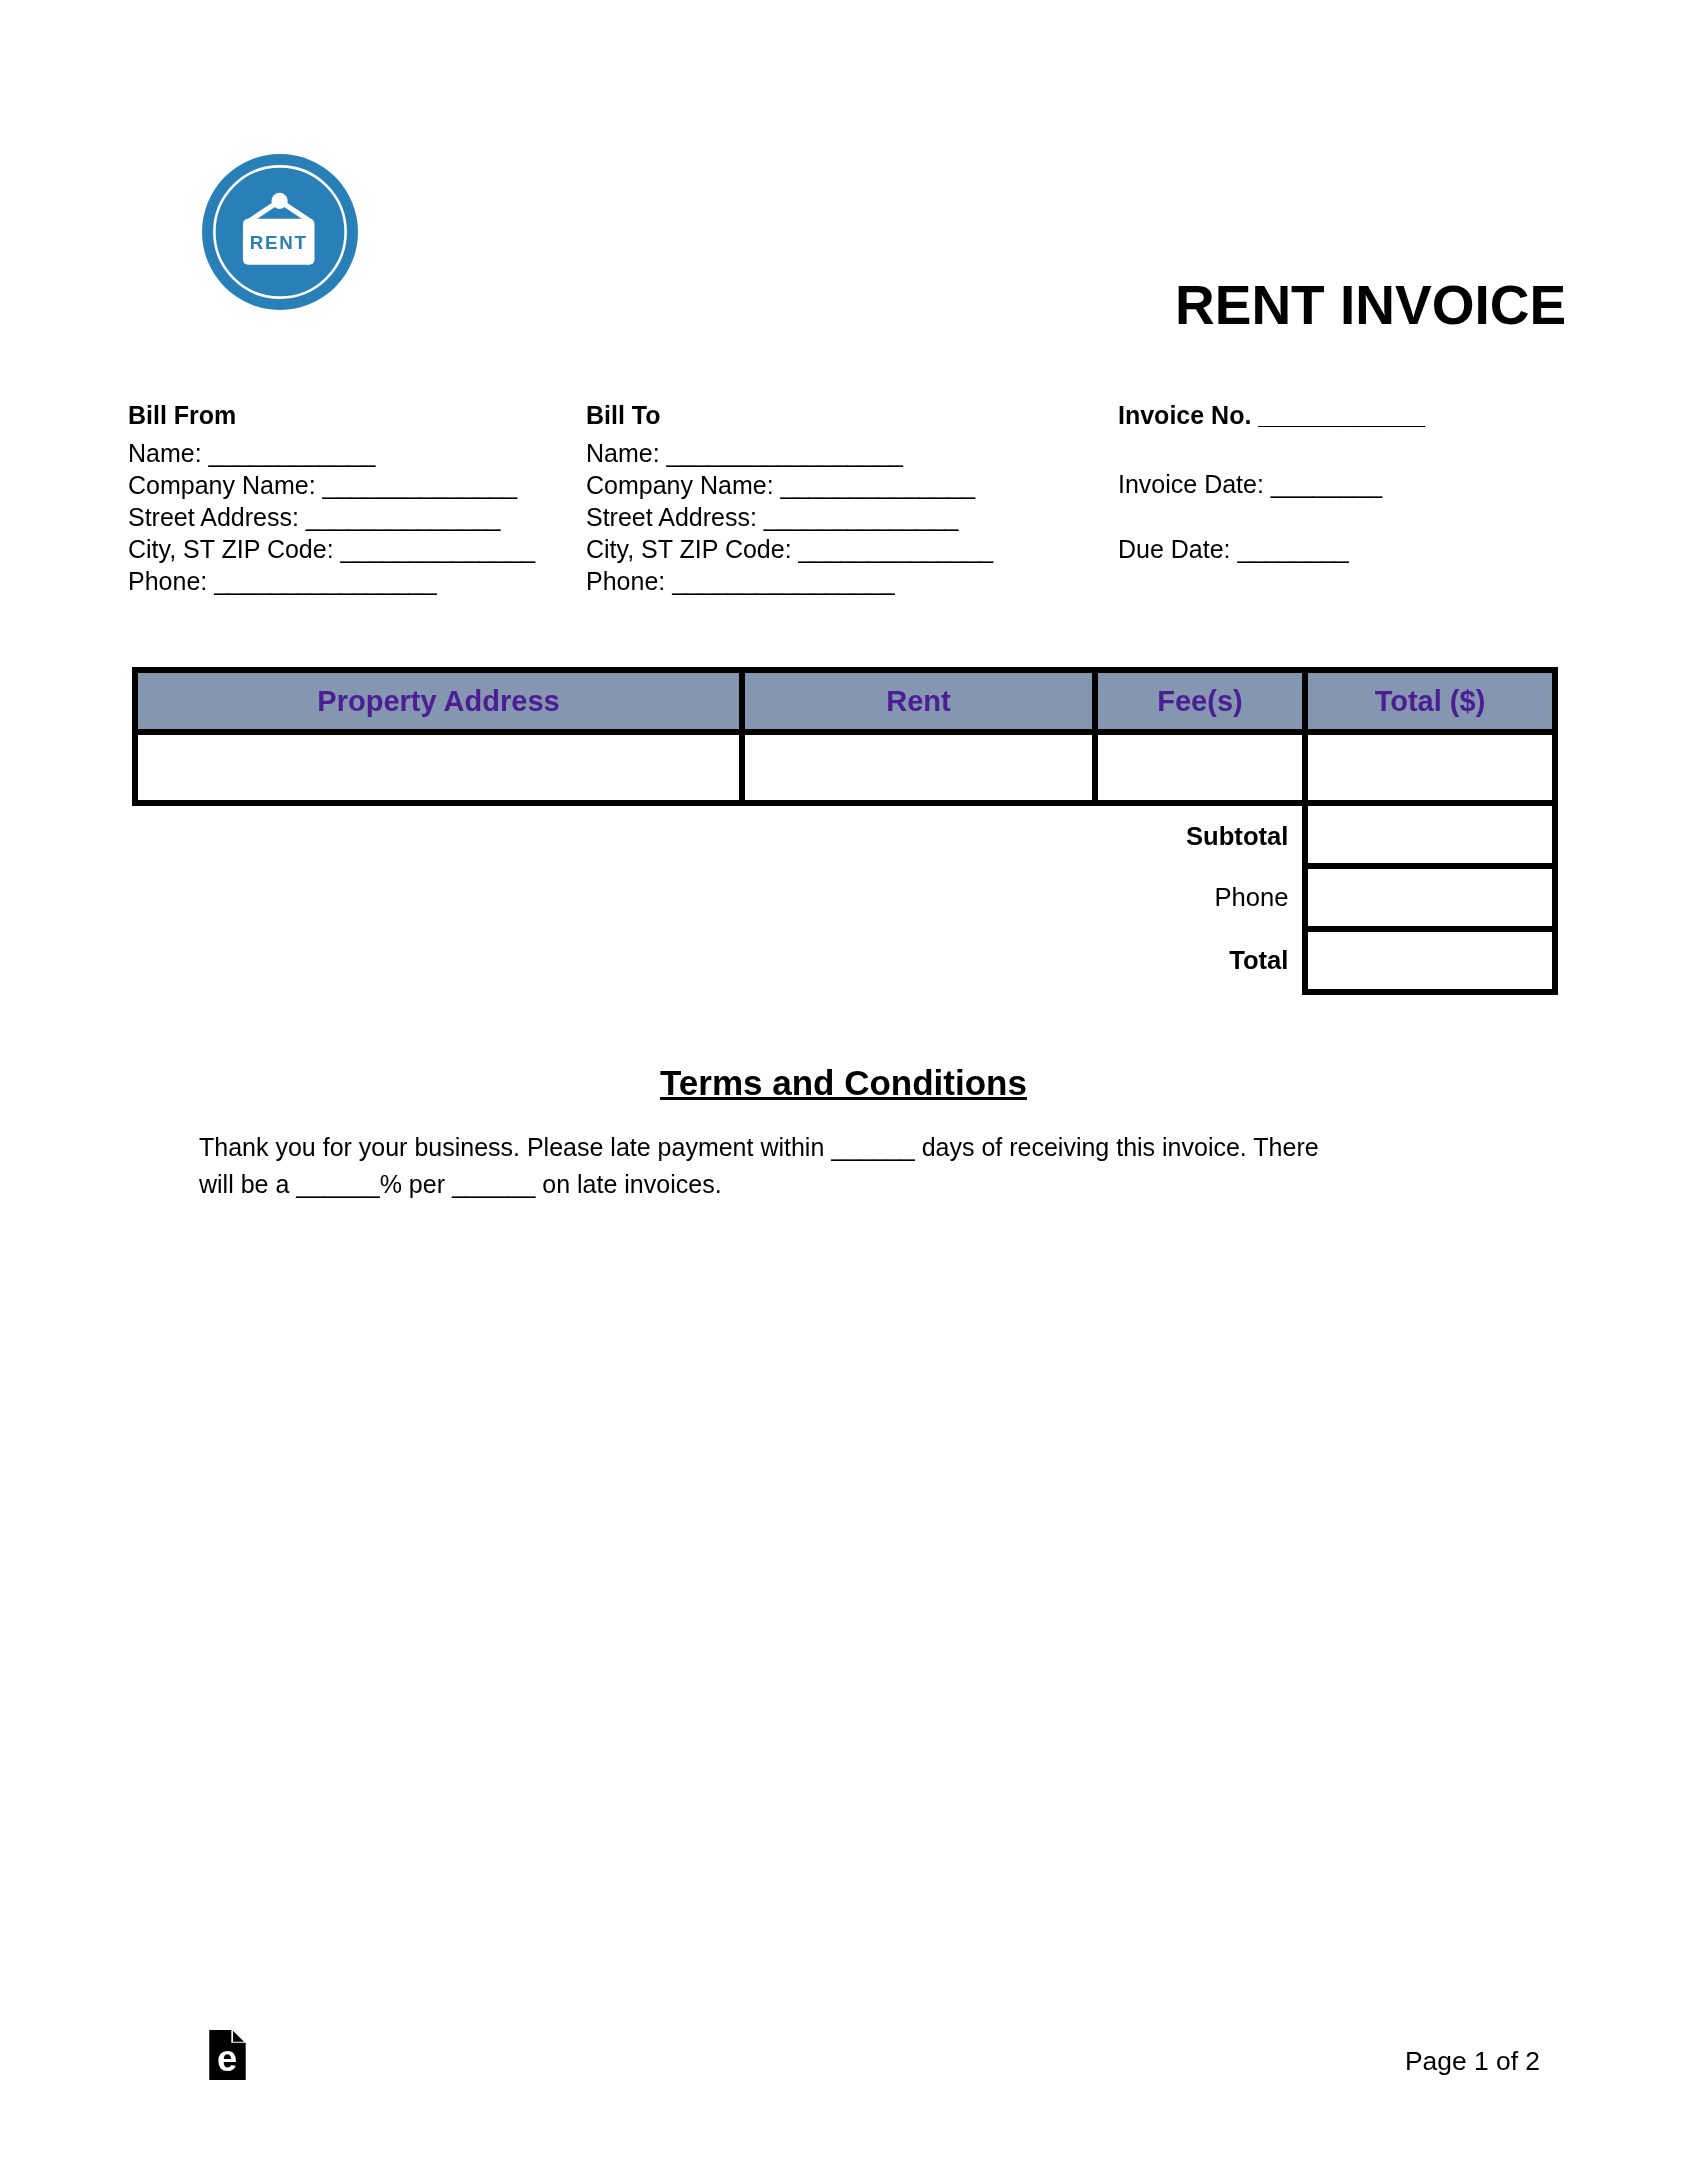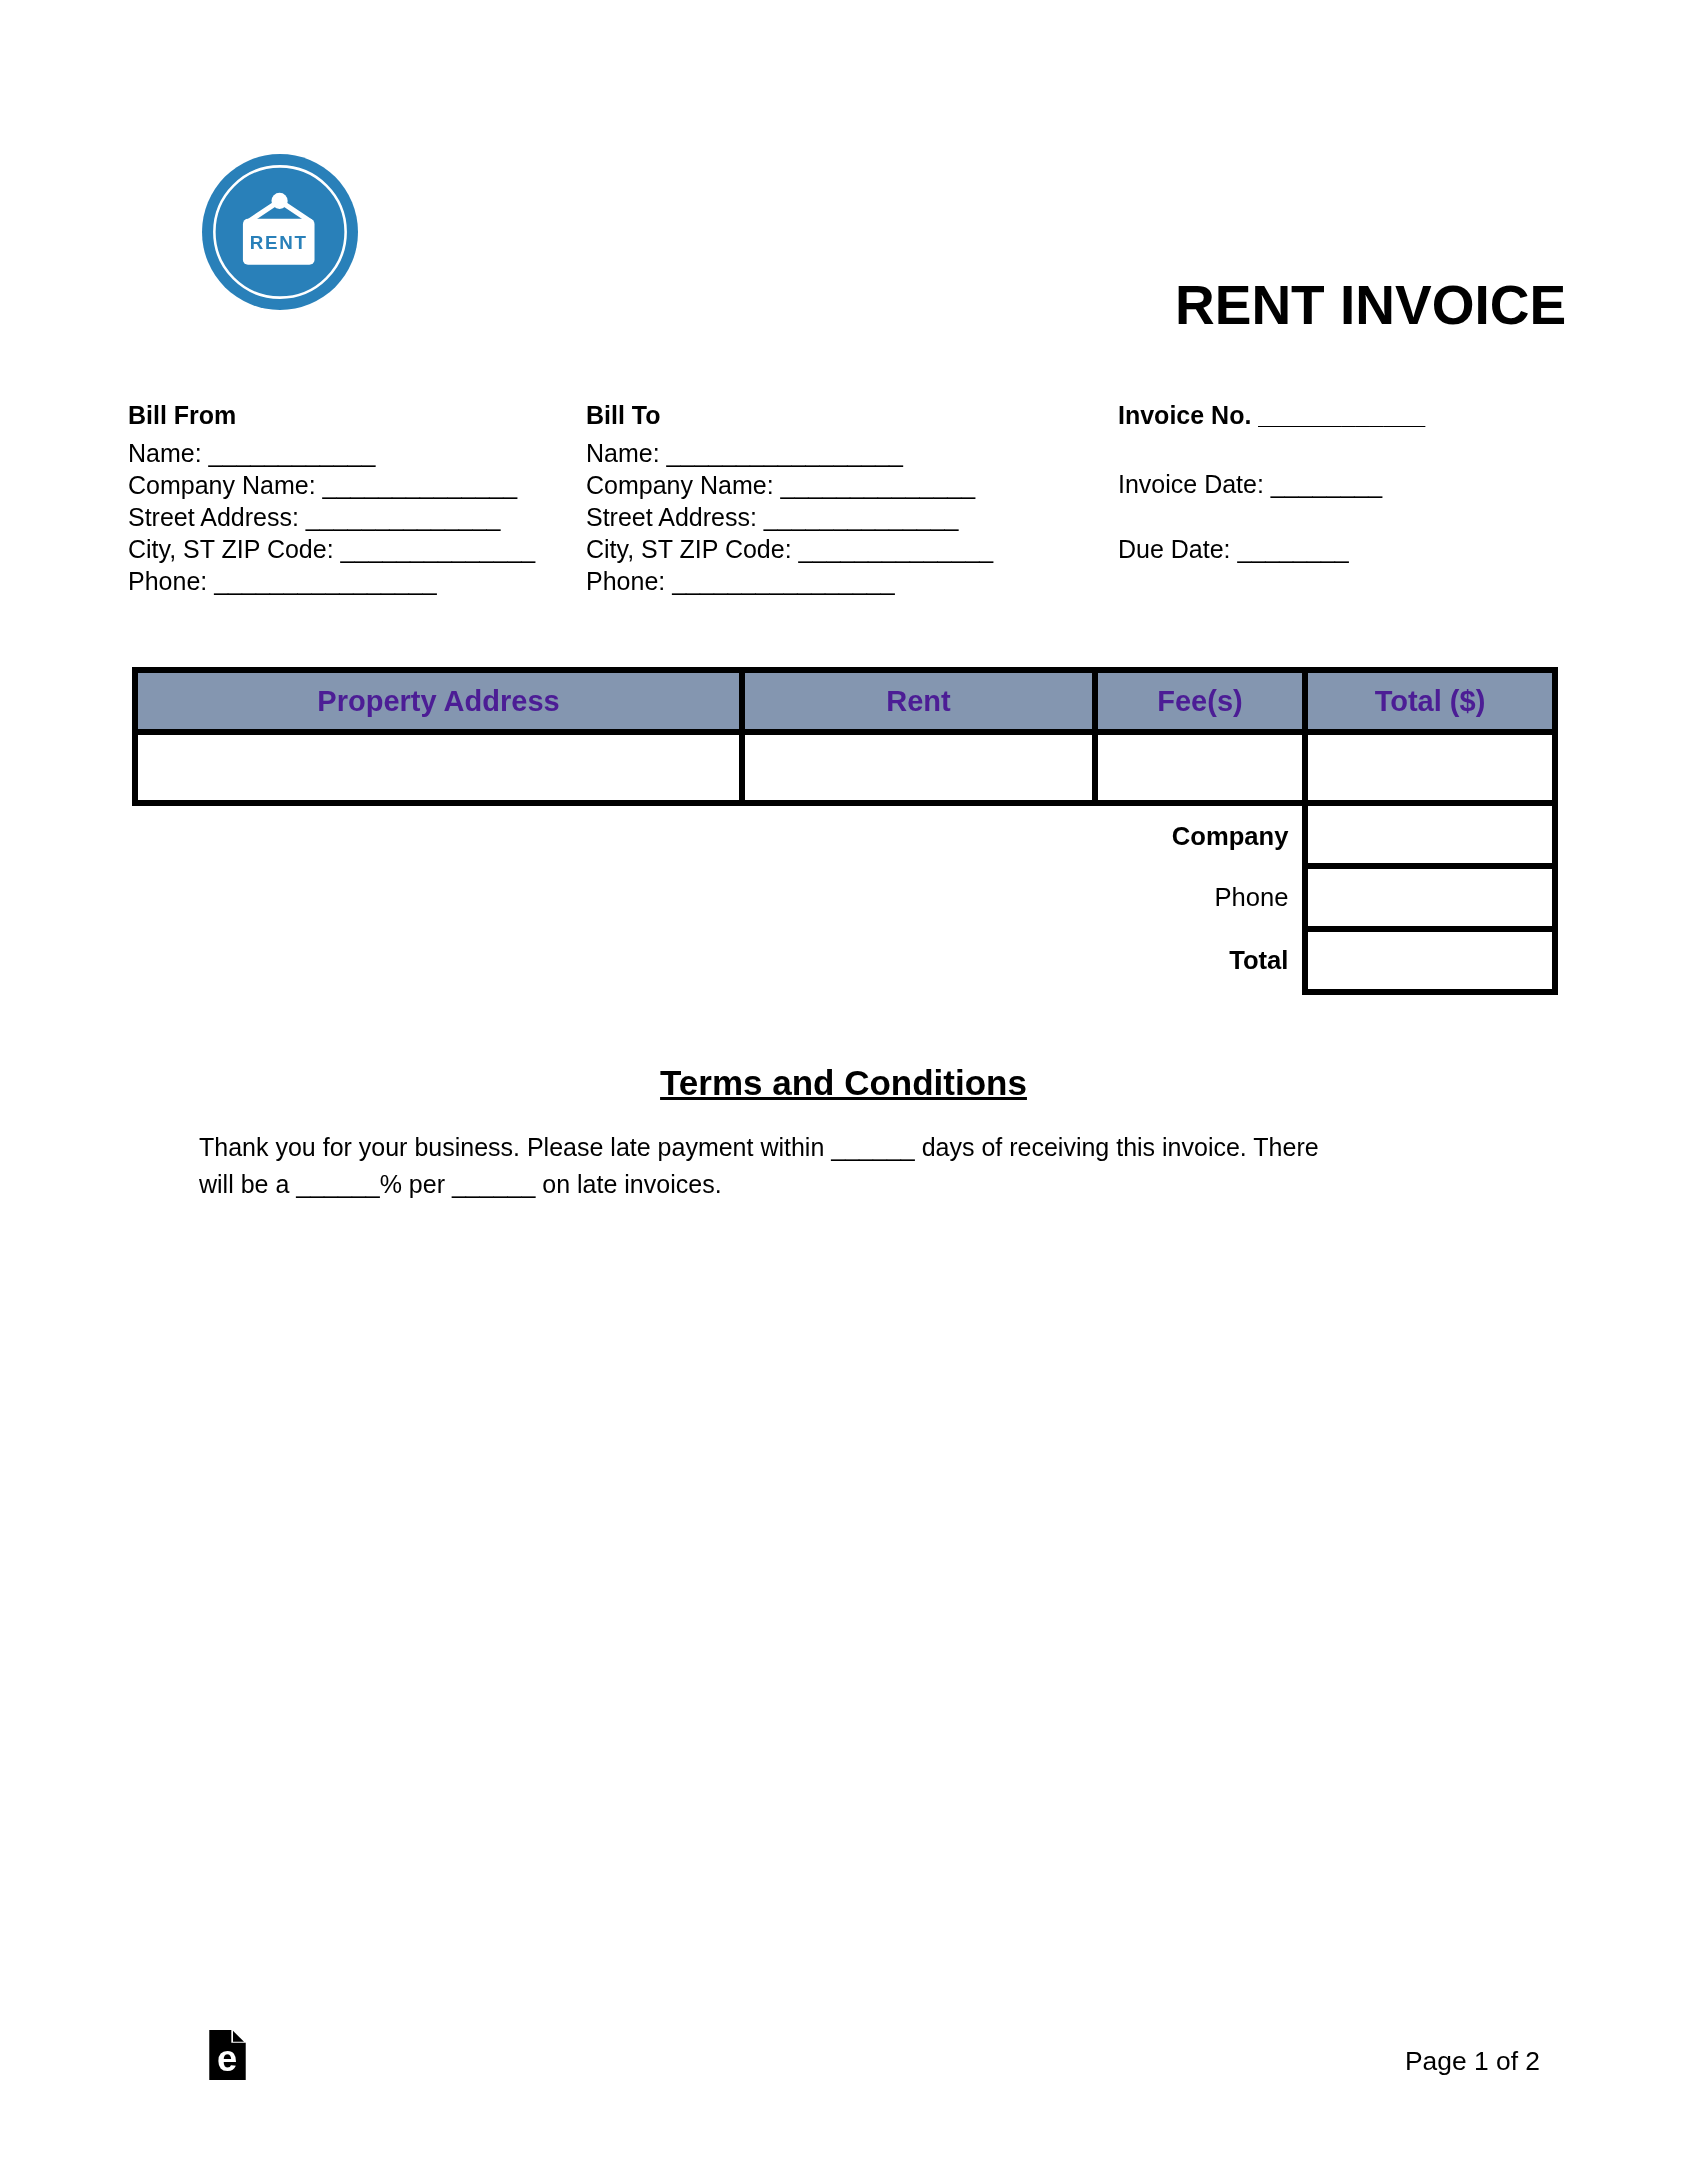--- a/index.html
+++ b/index.html
@@ -180,21 +180,21 @@
       <th>Fee(s)</th>
       <th>Total ($)</th>
     </tr>
     <tr>
       <td class="data-cell"></td>
       <td class="data-cell"></td>
       <td class="data-cell"></td>
       <td class="data-cell"></td>
     </tr>
     <tr>
-      <td class="sum-label bold" colspan="3">Company</td>
+      <td class="sum-label bold" colspan="3">Subtotal</td>
       <td class="sum-value"></td>
     </tr>
     <tr>
       <td class="sum-label" colspan="3">Phone</td>
       <td class="sum-value"></td>
     </tr>
     <tr>
       <td class="sum-label bold" colspan="3">Total</td>
       <td class="sum-value"></td>
     </tr>

